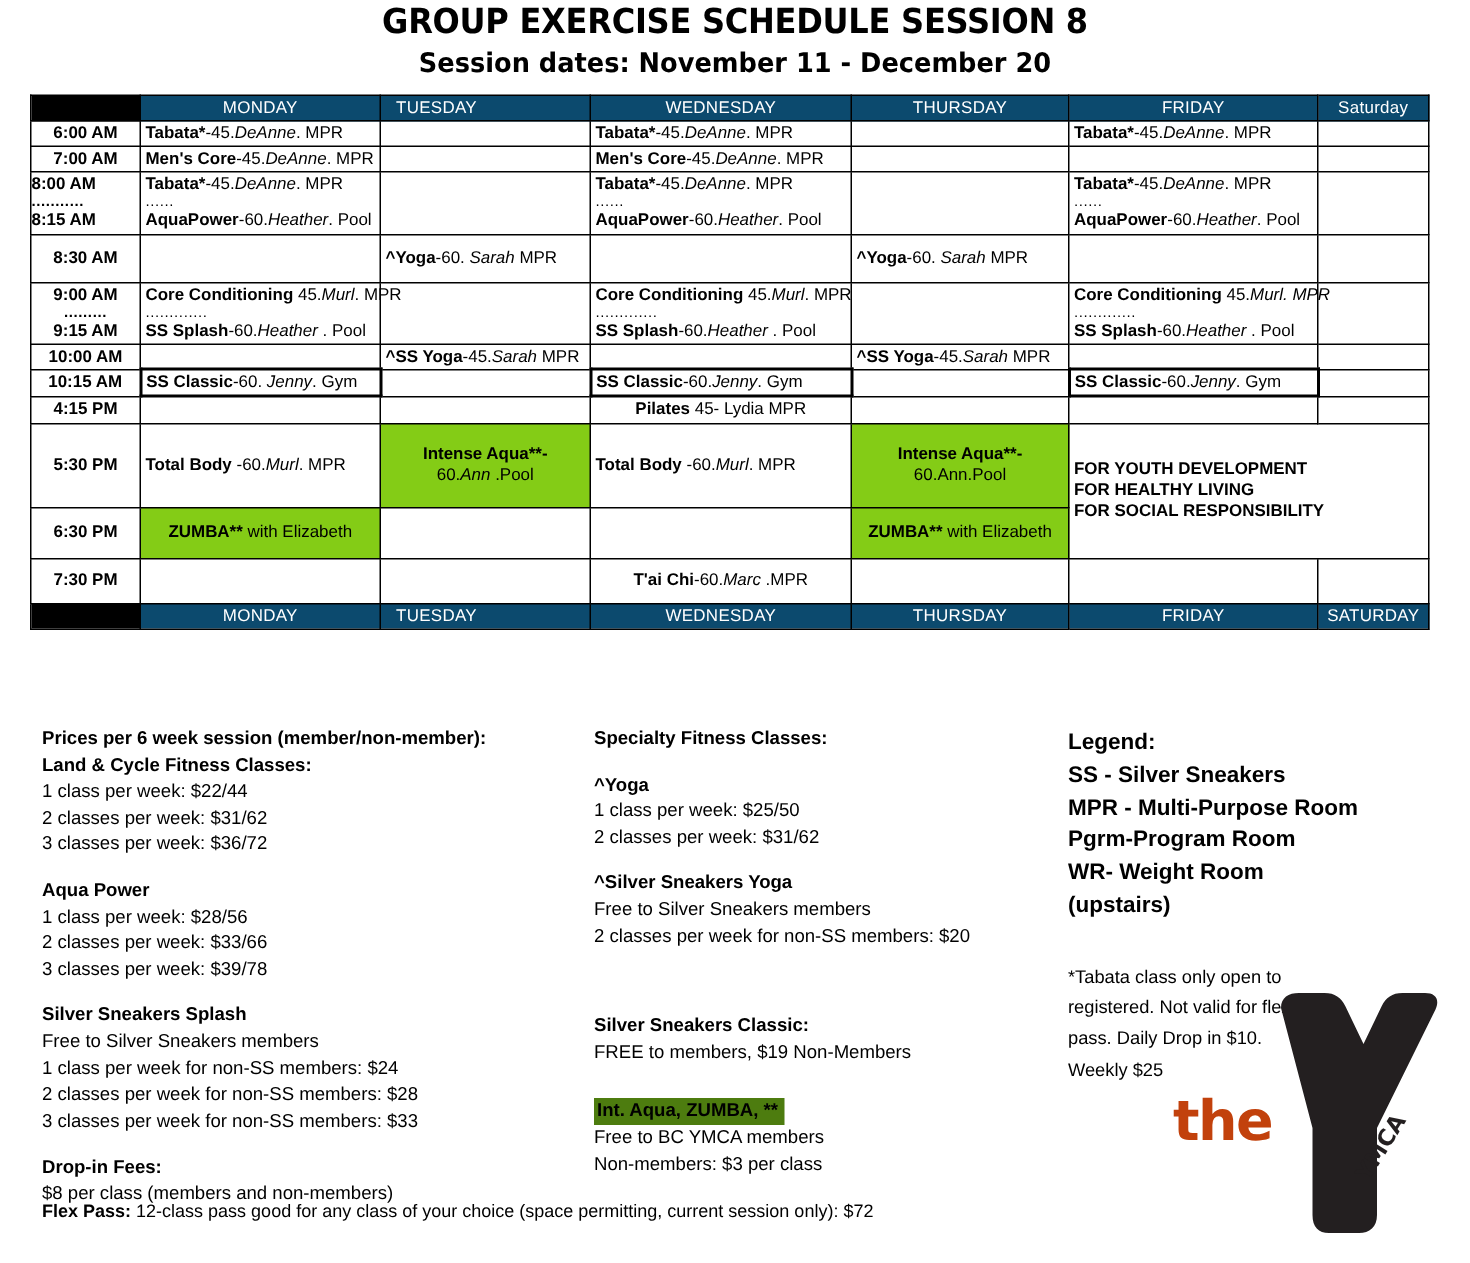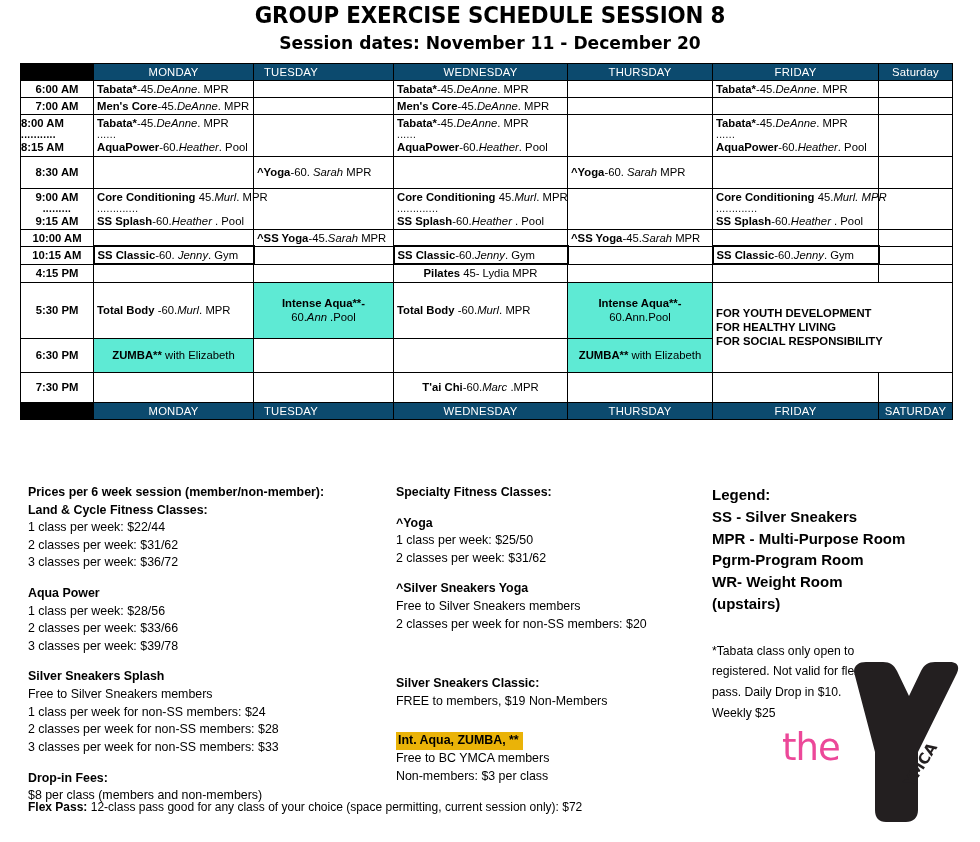--- a/index.html
+++ b/index.html
@@ -44,21 +44,21 @@
   .timecell{
     text-align:center;font-weight:bold;font-size:12px;
     white-space:nowrap;padding:2px 2px;
   }
   .timecell.lefty{text-align:left;padding-left:0;}
   .dots{font-size:10px;letter-spacing:0.4px;line-height:1;}
   .cls{white-space:nowrap;}
   .b{font-weight:bold;}
   .i{font-style:italic;}
   .ctr{text-align:center;}
-  .shade{background:#5eead4;}
+  .shade{background:#84cc16;}
   .thickbox{border:2.5px solid #000 !important;}
   .slogan{
     font-weight:bold;font-size:13.5px;line-height:1.45;
     text-align:left;padding-left:32px;
   }
   .cellstack > div{white-space:nowrap;}
 
   
   col.c-time{width:73px;}
   col.c-mon{width:160px;}
@@ -73,31 +73,31 @@
     position:absolute;left:0;top:484px;width:980px;height:358px;
   }
   .col-left{position:absolute;left:28px;top:0;width:360px;}
   .col-mid{position:absolute;left:396px;top:0;width:305px;}
   .col-right{position:absolute;left:712px;top:0;width:200px;}
   .info p{margin:0;font-size:12.4px;line-height:1.42;}
   .info .hd{font-weight:bold;}
   .gap{height:13px;}
   .legend p{font-weight:bold;font-size:15px;line-height:1.45;}
   .note p{font-size:12.2px;line-height:1.72;font-weight:normal;}
-  .hl{background:#eab308;display:inline-block;padding:0 4px 0 2px;font-weight:bold;}
+  .hl{background:#4d7c0f;display:inline-block;padding:0 4px 0 2px;font-weight:bold;}
   .botline{position:absolute;left:28px;top:316px;width:700px;font-size:12px;}
   .botline .hd{font-weight:bold;}
 
   
   .logo{position:absolute;left:778px;top:658px;width:185px;height:180px;}
   .logo .the{
     position:absolute;left:4px;top:68px;
-    font-size:37px;font-weight:normal;
+    font-size:37px;font-weight:bold;
     font-family:"DejaVu Sans", sans-serif;
-    color:#ec4899;letter-spacing:-1px;
+    color:#c2410c;letter-spacing:-1px;
   }
   .logo svg{position:absolute;left:72px;top:2px;}
   .logo .reg{
     position:absolute;left:163px;top:6px;font-size:9px;color:#231f20;
   }
 </style>
 </head>
 <body>
 
 <div class="page">

